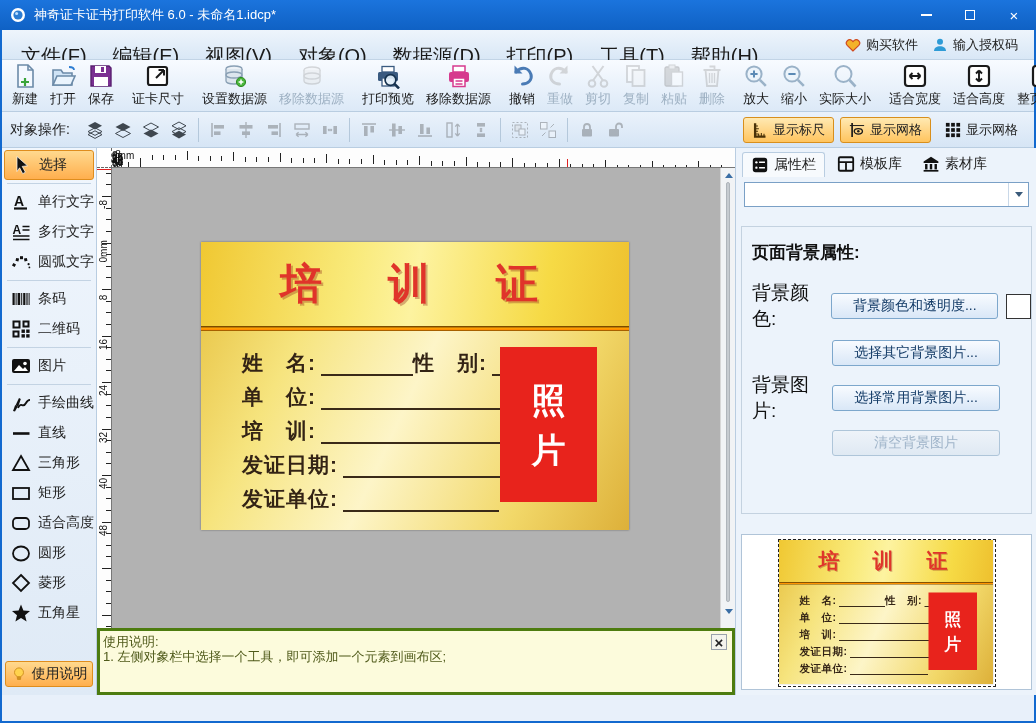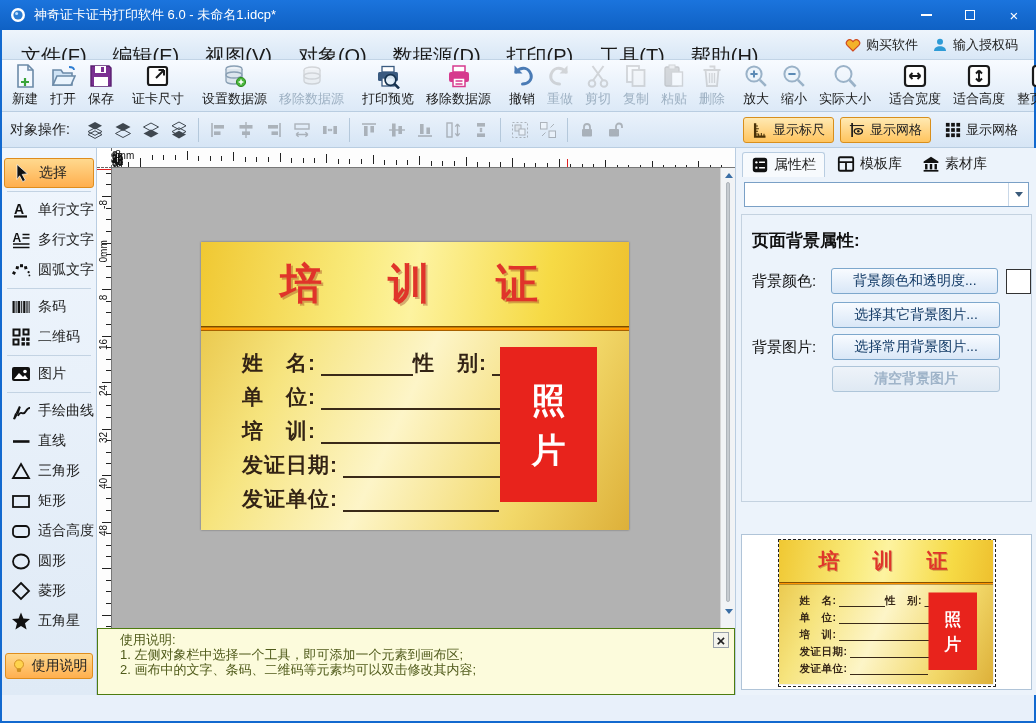--- a/index.html
+++ b/index.html
@@ -42,21 +42,21 @@
   .osep { width:1px; height:24px; background:#b4c8db; margin:0 8px; }
   .obtn { width:22px; height:22px; display:flex; align-items:center; justify-content:center; }
   .obtn .ic { width:18px; height:18px; }
   .obtn.disabled .ic { filter:grayscale(1) opacity(.35); }
   .obar-spacer { flex:1; }
   .toggle { display:flex; align-items:center; gap:5px; padding:3px 8px; margin-left:6px; font-size:13px; white-space:nowrap; }
   .toggle .ic { width:16px; height:16px; }
   .toggle.active { background:linear-gradient(180deg,#ffe9b2,#ffc45e); border:1px solid #d88f1c; border-radius:3px;text-align:right; }
 
   
-  .toolpanel { position:absolute; left:0; top:148px; width:95px; height:547px; background:linear-gradient(180deg,#f0f6fd,#dfeaf6); border-right:1px solid #b9cde1; display:flex; flex-direction:column; padding:10px 0; }
+  .toolpanel { position:absolute; left:0; top:148px; width:95px; height:547px; background:linear-gradient(180deg,#f0f6fd,#dfeaf6); border-right:1px solid #b9cde1; display:flex; flex-direction:column; padding:2px 0; }
   .titem { display:flex; align-items:center; gap:7px; height:30px; padding-left:7px; margin:0 2px; font-size:14px; white-space:nowrap; cursor:default; }
   .titem .ic { width:20px; height:20px; flex:0 0 20px; }
   .titem.selected { background:linear-gradient(180deg,#ffd98e,#ffaf4e); border:1px solid #df8d1d; border-radius:3px; height:30px; }
   .tpsep { height:1px; background:#c3d3e3; margin:3px 5px; }
   .tp-spacer { flex:1; }
   .helpbtn { display:flex; align-items:center; justify-content:center; gap:5px; height:26px; margin:4px 3px 6px 3px; background:linear-gradient(180deg,#ffd98e,#ffaf4e); border:1px solid #df8d1d; border-radius:3px; font-size:14px; }
   .helpbtn .ic { width:16px; height:16px; }
 
   
   .canvas-zone { position:absolute; left:95px; top:148px; width:638px; height:480px; background:#fff; }
@@ -83,40 +83,40 @@
   .card-title { font-size:42px; font-weight:bold; color:#e0342a; letter-spacing:12px; text-shadow:2px 2px 0 rgba(140,40,25,.35); white-space:nowrap; }
   .card-divider { height:5px; background:linear-gradient(180deg,#7a4a00 18%,#ffa200 40%,#ff8c00 70%,#7a4a00 100%); }
   .card-body { position:relative; padding-top:11px; }
   .frow { margin-left:41px; height:34px; display:flex; align-items:flex-end; }
   .flabel { font-size:21px; font-weight:bold; color:#332315; letter-spacing:1px; white-space:nowrap; line-height:26px; }
   .fline { display:inline-block; border-bottom:2px solid #3a2a18; height:22px; margin-left:5px; }
   .photo { position:absolute; left:299px; top:16px; width:97px; height:155px; background:#e8231c; display:flex; flex-direction:column; align-items:center; justify-content:center; gap:16px; }
   .photo span { color:#fff; font-size:34px; font-weight:bold; line-height:1; }
 
   
-  .instructions { position:absolute; left:95px; top:628px; width:638px; height:67px; background:#fcfbdc; border:1px solid #4d7c0f; padding:3px 22px; }
+  .instructions { position:absolute; left:95px; top:628px; width:638px; height:67px; background:#fcfbdc; border:3px solid #4d7c0f; padding:3px 3px; }
   .instructions .iline { font-size:13px; color:#4f5a1a; line-height:15px; white-space:nowrap; }
   .inst-close { position:absolute; right:5px; top:3px; width:16px; height:16px; display:flex; align-items:center; justify-content:center; font-size:15px; font-weight:bold; color:#222; border:1px solid #9aa2aa; background:#f4f4ec; line-height:1; }
 
   
   .rightpanel { position:absolute; left:733px; top:148px; width:301px; height:547px; background:#ecf3fb; border-left:1px solid #b9cde1; }
   .rtabs { display:flex; align-items:center; height:30px; padding:2px 6px 0 6px; gap:4px; }
   .rtab { display:flex; align-items:center; gap:5px; font-size:14px; padding:3px 8px; border-radius:3px 3px 0 0; }
   .rtab .ic { width:18px; height:18px; }
   .rtab.active { background:#f7fafd; border:1px solid #b9cde1; border-bottom:none; }
   .combo { position:absolute; left:8px; top:34px; width:285px; height:25px; background:#fff; border:1px solid #7aa0c6; display:flex; align-items:center; }
   .combo .cval { flex:1; padding:0 6px; font-size:13px; color:#222; }
   .combo .cbtn { width:20px; height:100%; display:flex; align-items:center; justify-content:center; border-left:1px solid #c9d8e8; }
   .combo .ctri { width:0; height:0; border-left:4px solid transparent; border-right:4px solid transparent; border-top:5px solid #3a5a7a; }
-  .groupbox { position:absolute; left:5px; top:66px; width:291px; height:288px; border:1px solid #c4d2e0; }
+  .groupbox { position:absolute; left:5px; top:78px; width:291px; height:288px; border:1px solid #c4d2e0; }
   .gb-title { font-size:17px; font-weight:bold; color:#111; margin:14px 0 16px 10px; }
   .prow { display:flex; align-items:center; margin:0 0 8px 10px; }
-  .plabel { width:80px; font-size:15px; color:#111; }
+  .plabel { width:80px; font-size:19px; color:#111; }
   .pbtn { width:168px; height:26px; background:linear-gradient(180deg,#f8fbff,#d9e7f7); border:1px solid #7da7cc; border-radius:3px; font-size:14px; color:#123a66; display:flex; align-items:center; justify-content:center; }
-  .pbtn.disabled { color:#9fb4c9; background:linear-gradient(180deg,#eef3f9,#dfe9f3); border-color:#aec5d9;font-weight:bold; }
+  .pbtn.disabled { color:#9fb4c9; background:linear-gradient(180deg,#eef3f9,#dfe9f3); border-color:#aec5d9; }
   .swatch { width:25px; height:25px; border:1px solid #333; margin-left:8px; }
   .stackbtns .prow { margin-bottom:6px; }
   .thumb-header { position:absolute; left:5px; top:362px; width:291px; height:24px; background:linear-gradient(180deg,#4a86d8,#1c50a4); color:#fff; font-size:14px; font-weight:bold; display:flex; align-items:center; padding-left:8px; border-radius:2px 2px 0 0; }
   .thumb-area { position:absolute; left:5px; top:386px; width:291px; height:156px; background:#fff; border:1px solid #b0c4d8; display:flex; align-items:flex-start; justify-content:center; padding-top:5px; }
   .thumb-box { width:216px; height:146px; outline:1px dashed #222; }
   .thumb-scale { transform:scale(0.5); transform-origin:0 0; }
 
   
   .statusbar { position:absolute; left:0; right:0; bottom:0; height:28px; background:linear-gradient(180deg,#e4eefa,#c9dcf0); border-top:1px solid #9fb8d2; display:flex; align-items:center; font-size:14px; color:#111; }
   .sitem { padding:0 14px; white-space:nowrap; }
@@ -883,21 +883,20 @@
             <span class="tri-down"></span>
           </div>
       </div>
     </div>
   </div>
 
   <div class="instructions">
     <div class="iline" style="font-weight:normal;">使用说明:</div>
     <div id="inst-lines">
         <div class="iline">1. 左侧对象栏中选择一个工具，即可添加一个元素到画布区;</div>
-        <div class="iline">2. 画布中的文字、条码、二维码等元素均可以双击修改其内容;</div>
       </div>
     <div class="inst-close">×</div>
   </div>
 
   <div class="rightpanel">
     <div class="rtabs" id="rtabs">
         <div class="rtab active">
           <span class="ic">
             <svg viewBox="0 0 20 20">
               <rect x="2" y="2" width="16" height="16" rx="3" fill="#111"></rect>

